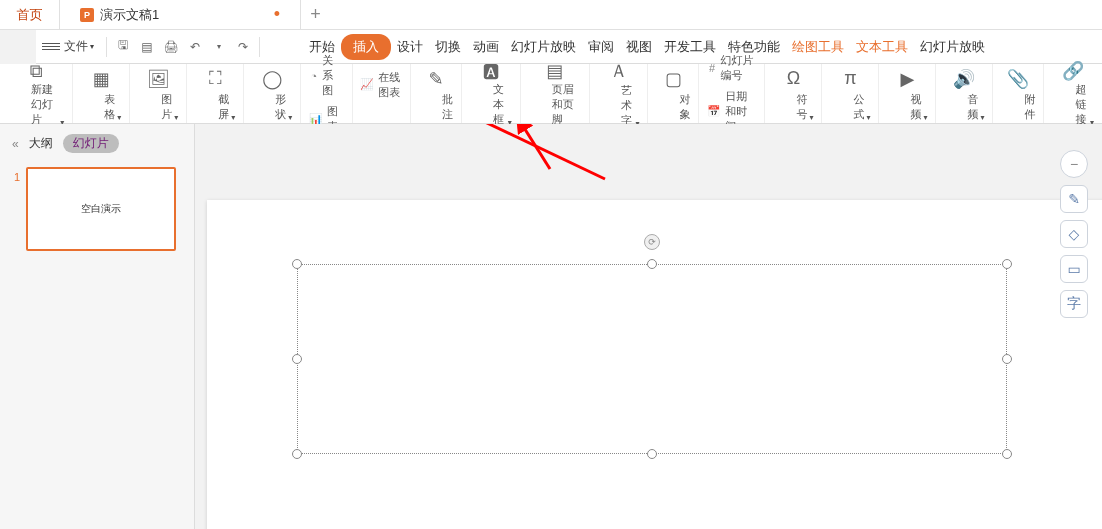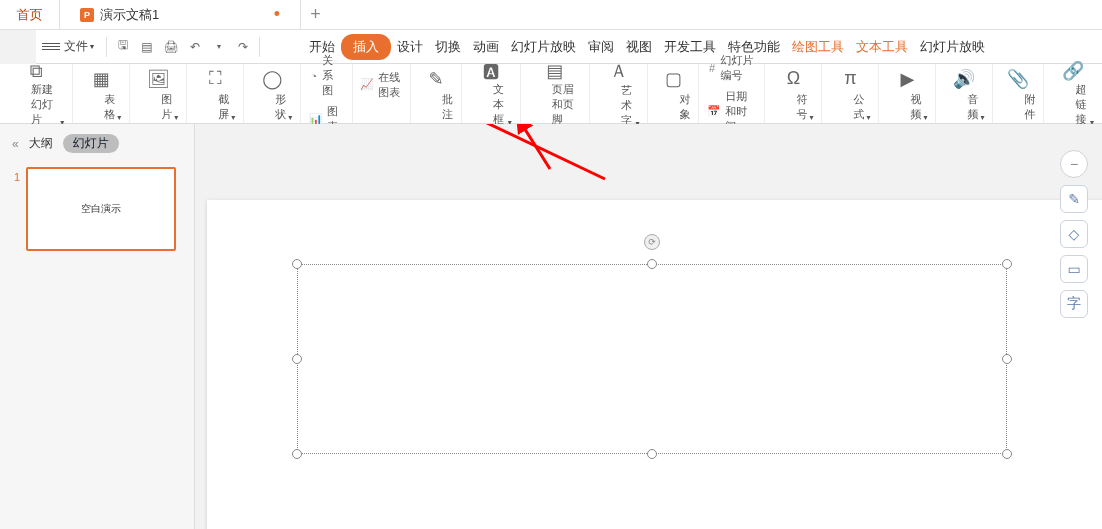--- a/index.html
+++ b/index.html
@@ -36,21 +36,21 @@
   .rib-multi { display:flex; flex-direction:column; justify-content:center; padding:0 8px; border-right:1px solid #eee; gap:6px;}
   .rib-mini { display:flex; align-items:center; gap:4px; font-size:11px; color:#555; cursor:pointer;}
   .rib-mini .mi-ico{width:14px; height:14px; display:inline-flex; align-items:center; justify-content:center; color:#888;}
   
   
   .workspace { display:flex; height:calc(529px - 30px - 34px - 60px);}
   .outline-pane { width:195px; background:#f6f6f6; border-right:1px solid #dcdcdc; position:relative;}
   .outline-tabs { display:flex; align-items:center; gap:10px; padding:10px 12px; font-size:12px;}
   .outline-tabs .collapse{ cursor:pointer; color:#888; font-size:12px;}
   .outline-tabs .tab-o{ cursor:pointer; color:#333;}
-  .outline-tabs .tab-s{ cursor:pointer; background:#bdbdbd; color:#0f172a; border-radius:10px; padding:1px 10px;}
+  .outline-tabs .tab-s{ cursor:pointer; background:#bdbdbd; color:#701a75; border-radius:10px; padding:1px 10px;}
   .thumb-row{ display:flex; align-items:flex-start; padding:4px 6px;}
   .thumb-num{ width:14px; font-size:11px; color:#e86f2e; text-align:right; padding-top:4px;}
   .thumb{ width:150px; height:84px; border:2px solid #e86f2e; border-radius:2px; background:#fff; margin-left:6px; display:flex; align-items:center; justify-content:center; font-size:10px; color:#333;}
   
   .canvas-area{ flex:1; background:#f2f2f2; position:relative; overflow:hidden;}
   .slide{ position:absolute; left:12px; top:76px; width:900px; height:500px; background:#fff; box-shadow:0 1px 4px rgba(0,0,0,.15);}
   
   
   .textbox{ position:absolute; left:90px; top:64px; width:710px; height:190px;}
   .tb-border{ position:absolute; inset:0; border:1px dotted #888;}

